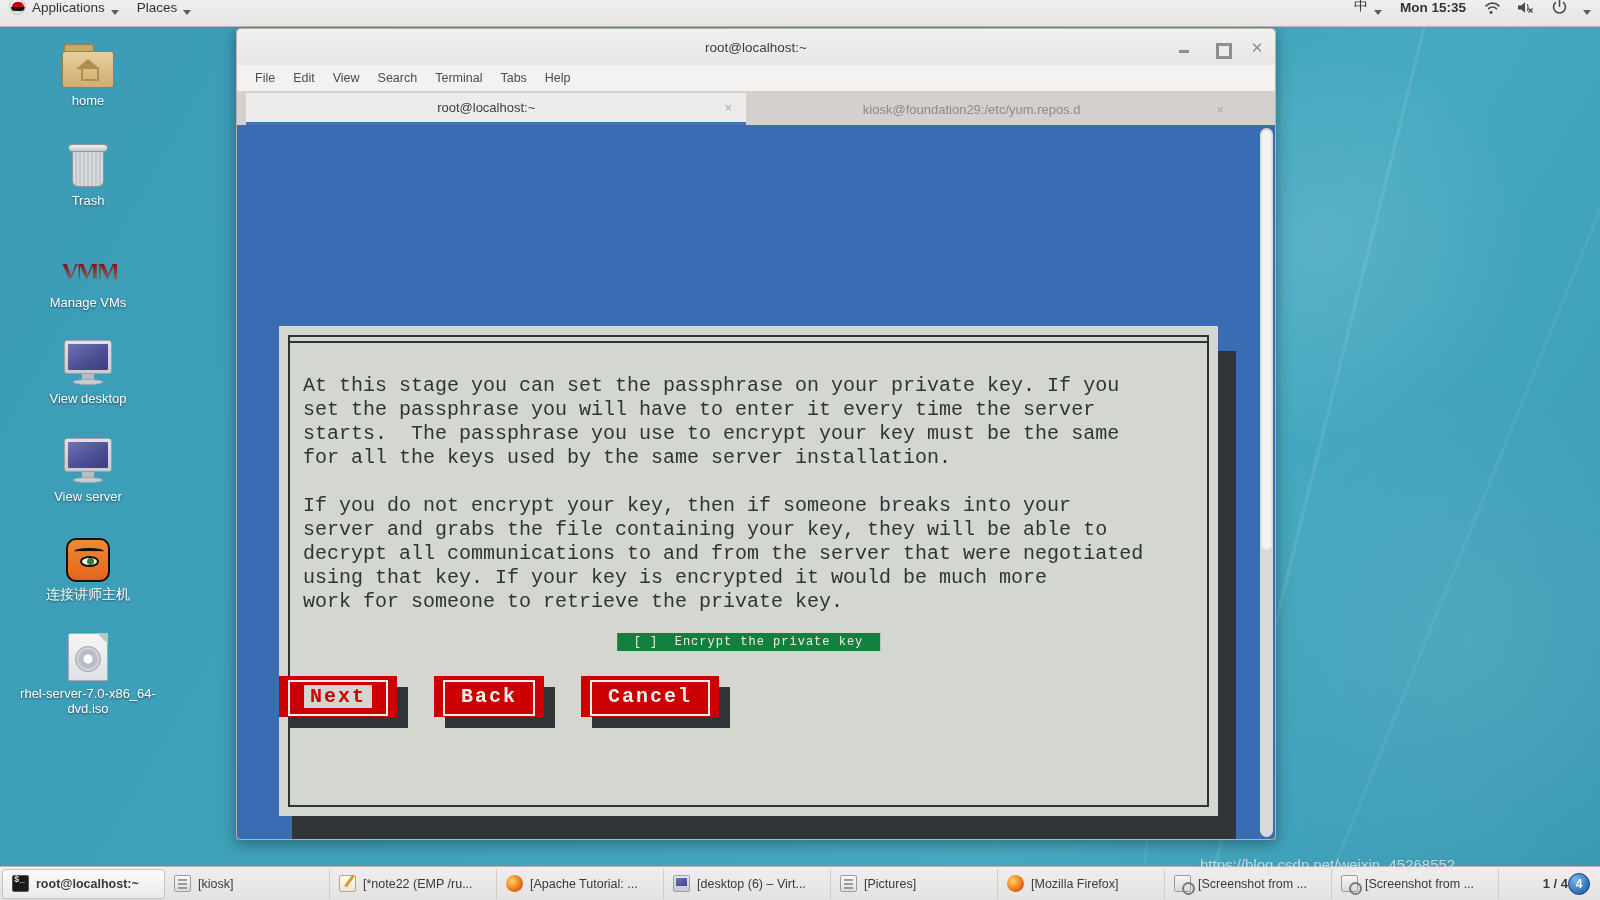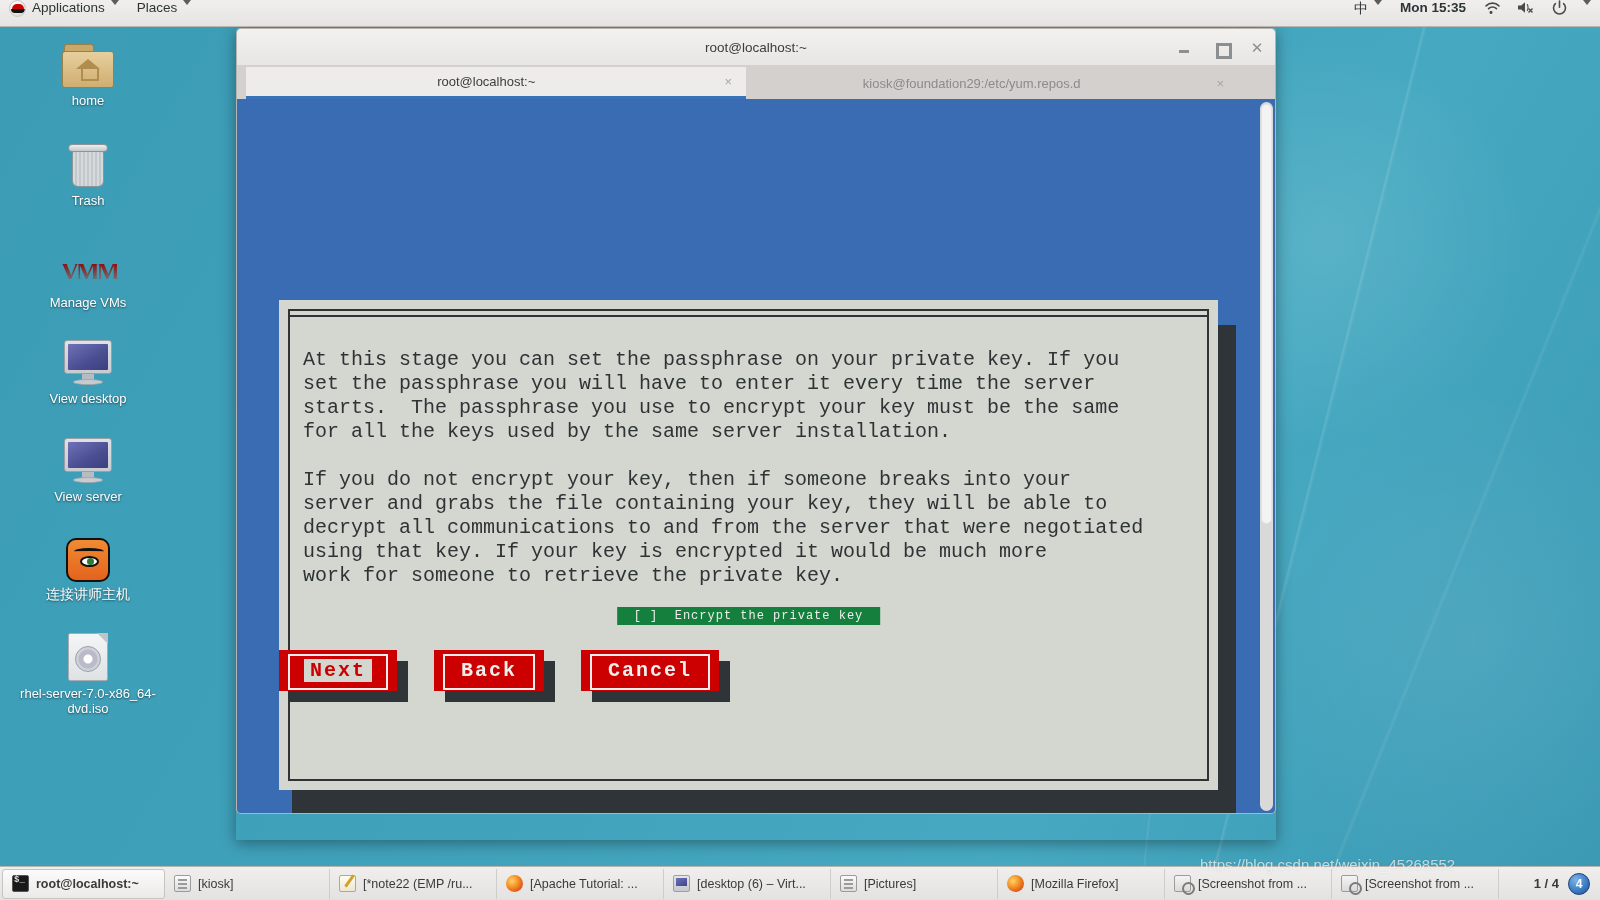--- a/index.html
+++ b/index.html
@@ -37,21 +37,21 @@
   }
 
   
   #top-panel {
     position:absolute; left:0; top:0; width:1600px; height:27px;
     background:linear-gradient(#f0efee, #e6e4e2);
     border-bottom:1px solid #b9b6b2;
     display:flex; align-items:center; z-index:50;
     font-size:13.5px; color:#2e3436;
   }
-  .panel-item { display:flex; align-items:flex-start; gap:6px; padding:0 9px; height:27px; }
+  .panel-item { display:flex; align-items:flex-end; gap:6px; padding:12px 9px; height:27px; }
   .rh-logo {
     width:17px; height:17px; border-radius:50%;
     background:radial-gradient(circle at 35% 30%, #ffffff 0%, #f2f2f2 38%, #e3e3e3 60%, #cfcfcf 100%);
     position:relative; overflow:hidden; flex:none;
     border:1px solid #c9c7c4;
   }
   .rh-logo::before {
     content:""; position:absolute; left:2px; top:3.5px; width:12px; height:7px;
     background:#cc0000; border-radius:7px 7px 3px 3px;
   }
@@ -249,21 +249,21 @@
   .tico-note::after { content:""; position:absolute; left:8px; top:-2px; width:3px; height:14px;
     background:#d4a02a; transform:rotate(35deg); }
   .tico-ff { border-radius:50%;
     background:radial-gradient(circle at 35% 35%, #ffd36b 0%, #f28a20 45%, #d9541c 75%, #b03a8a 100%); }
   .tico-mon { background:linear-gradient(#e4e6ea,#c5c8cd); border:1px solid #9aa0a6; border-radius:2px; }
   .tico-mon::after { content:""; position:absolute; left:2px; top:2px; width:11px; height:8px;
     background:linear-gradient(150deg,#6f72b8,#41448a); }
   .tico-shot { background:linear-gradient(#f4f4f4,#dadada); border:1px solid #9b9b9b; border-radius:2px; }
   .tico-shot::after { content:""; position:absolute; left:7px; top:6px; width:9px; height:9px;
     border:2px solid #7b7b7b; border-radius:50%; background:transparent; }
-  #workspace-ind { margin-left:auto; display:flex; align-items:center; gap:9px; padding-right:8px; }
+  #workspace-ind { margin-left:auto; display:flex; align-items:center; padding-right:8px; }
   #ws-label { font-size:13px; font-weight:bold; color:#3a3a3a; }
   #ws-icon { width:22px; height:22px; border-radius:50%;
     background:radial-gradient(circle at 35% 30%, #7fb5e8 0%, #3b7ec4 55%, #1f4f8c 100%);
     color:#fff; font-size:12px; font-weight:bold; display:flex; align-items:center; justify-content:center;
     border:1px solid #1b4274; }
 
   
   #watermark {
     position:absolute; left:1200px; top:856px; z-index:70; pointer-events:none;
     color:rgba(245,245,245,0.72); font-size:15px; white-space:nowrap;
@@ -380,20 +380,29 @@
 
   <div id="titlebar">
     <span class="title">root@localhost:~</span>
     <div class="win-btns">
       <span class="win-btn wb-min"></span>
       <span class="win-btn wb-max"></span>
       <span class="win-btn wb-close">✕</span>
     </div>
   </div>
 
+  <div id="menubar">
+    <span class="mi">File</span>
+    <span class="mi">Edit</span>
+    <span class="mi">View</span>
+    <span class="mi">Search</span>
+    <span class="mi">Terminal</span>
+    <span class="mi">Tabs</span>
+    <span class="mi">Help</span>
+  </div>
 
   <div id="tabbar">
     <div id="tab1" class="tab active">
       <span class="tab-title">root@localhost:~</span>
       <span class="tab-close">×</span>
     </div>
     <div id="tab2" class="tab inactive">
       <span class="tab-title">kiosk@foundation29:/etc/yum.repos.d</span>
       <span class="tab-close">×</span>
     </div>

